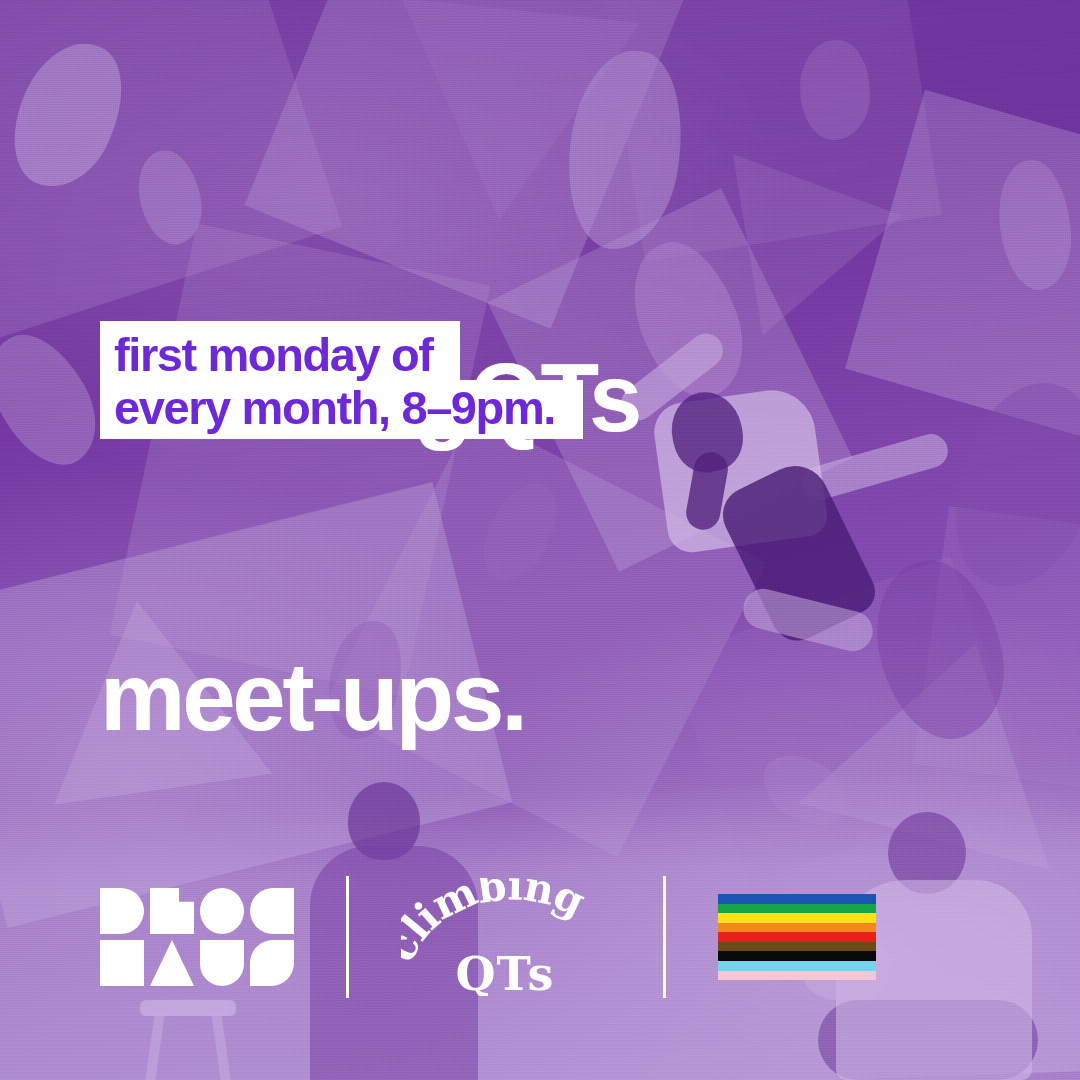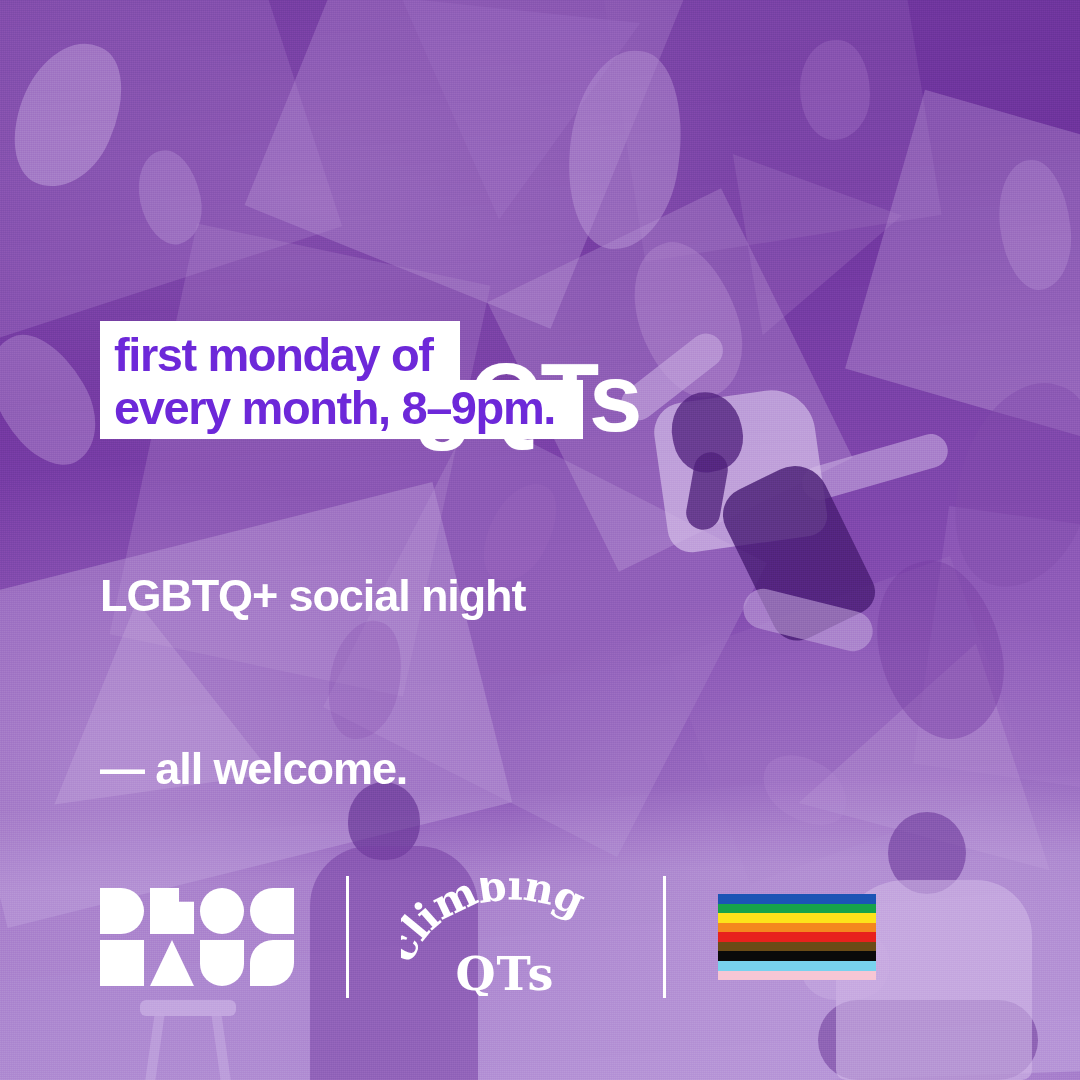--- a/index.html
+++ b/index.html
@@ -265,31 +265,28 @@
     <div class="stool-l2"></div>
 
     <div class="duotone"></div>
     <div class="grain"></div>
   </div>
 
   <div class="content">
 
     <h1 class="headline">
       <span class="line">climbingQTs</span>
+      <span class="line">meet-ups.</span>
     </h1>
 
     <div class="banner">
       <span class="bline">first monday of</span>
       <span class="bline">every month, 8–9pm.</span>
     </div>
 
-    <div class="subhead">
-      <span class="line">LGBTQ+ social night</span>
-      <span class="line">— all welcome.</span>
-    </div>
 
     <div class="footer">
 
       <div class="blochaus">
         <div class="bh-row">
           <span class="bh-cell bh-B"></span>
           <span class="bh-cell bh-L"></span>
           <span class="bh-cell bh-O"></span>
           <span class="bh-cell bh-C"></span>
         </div>

